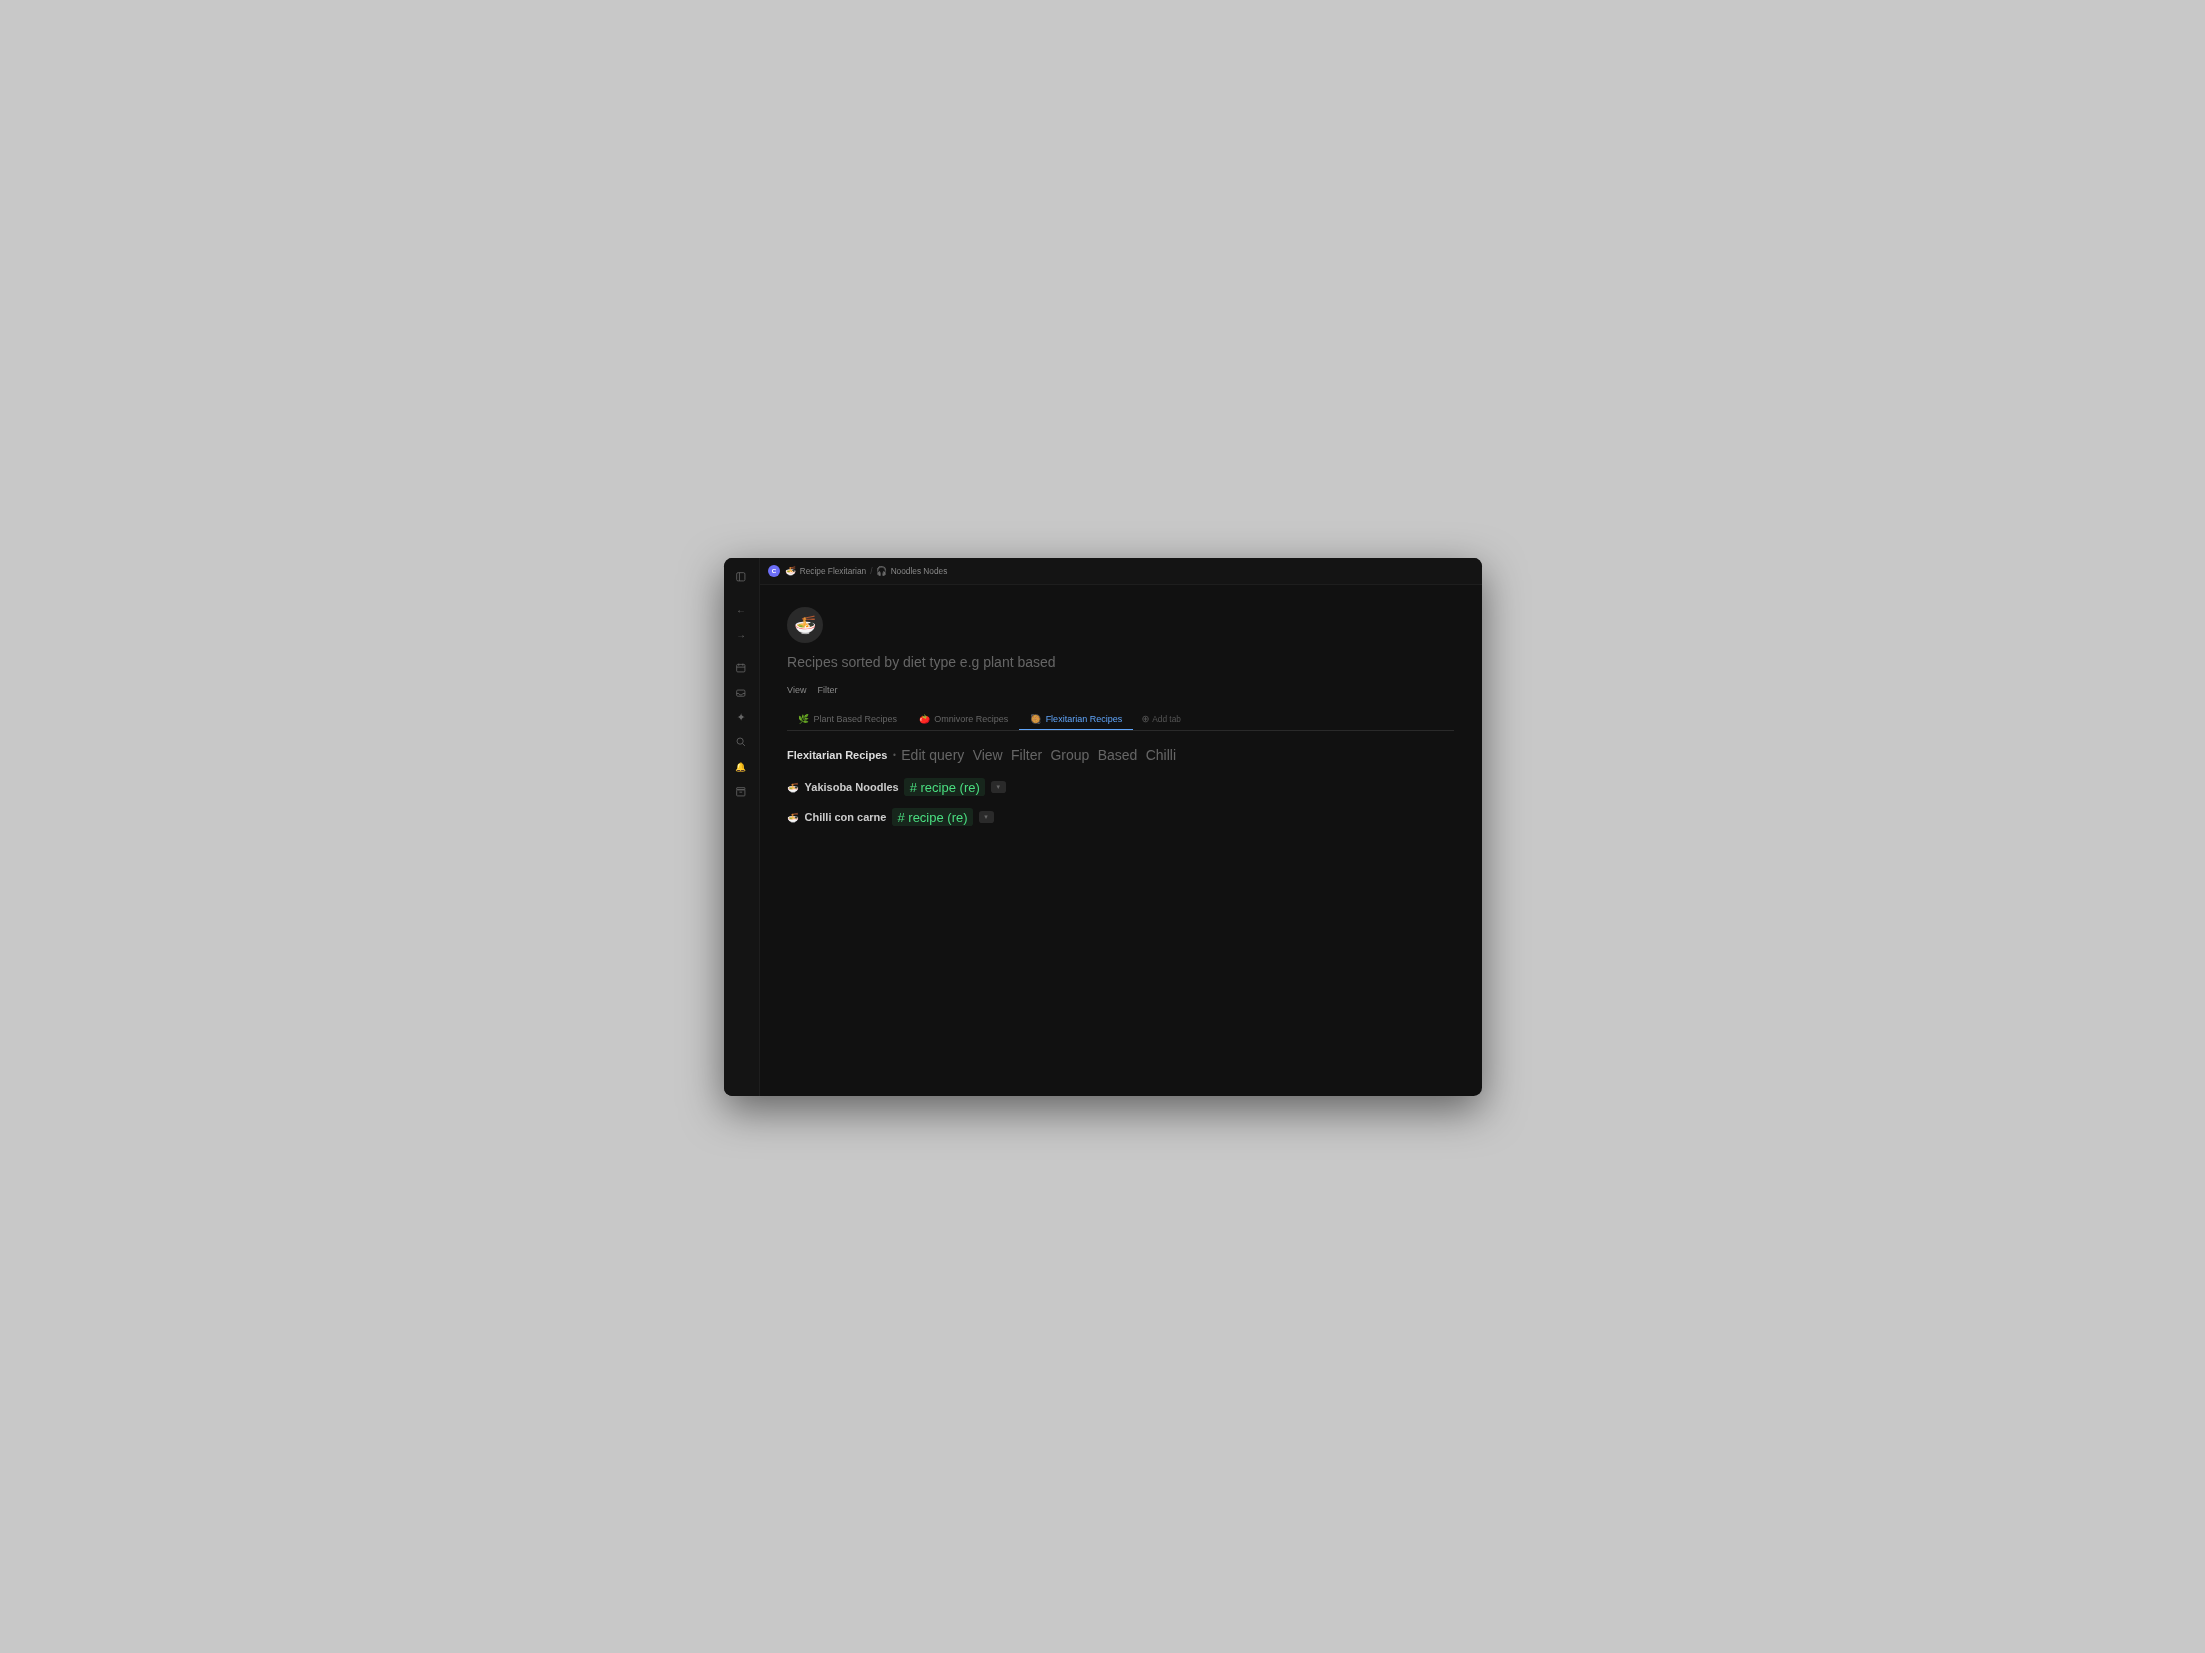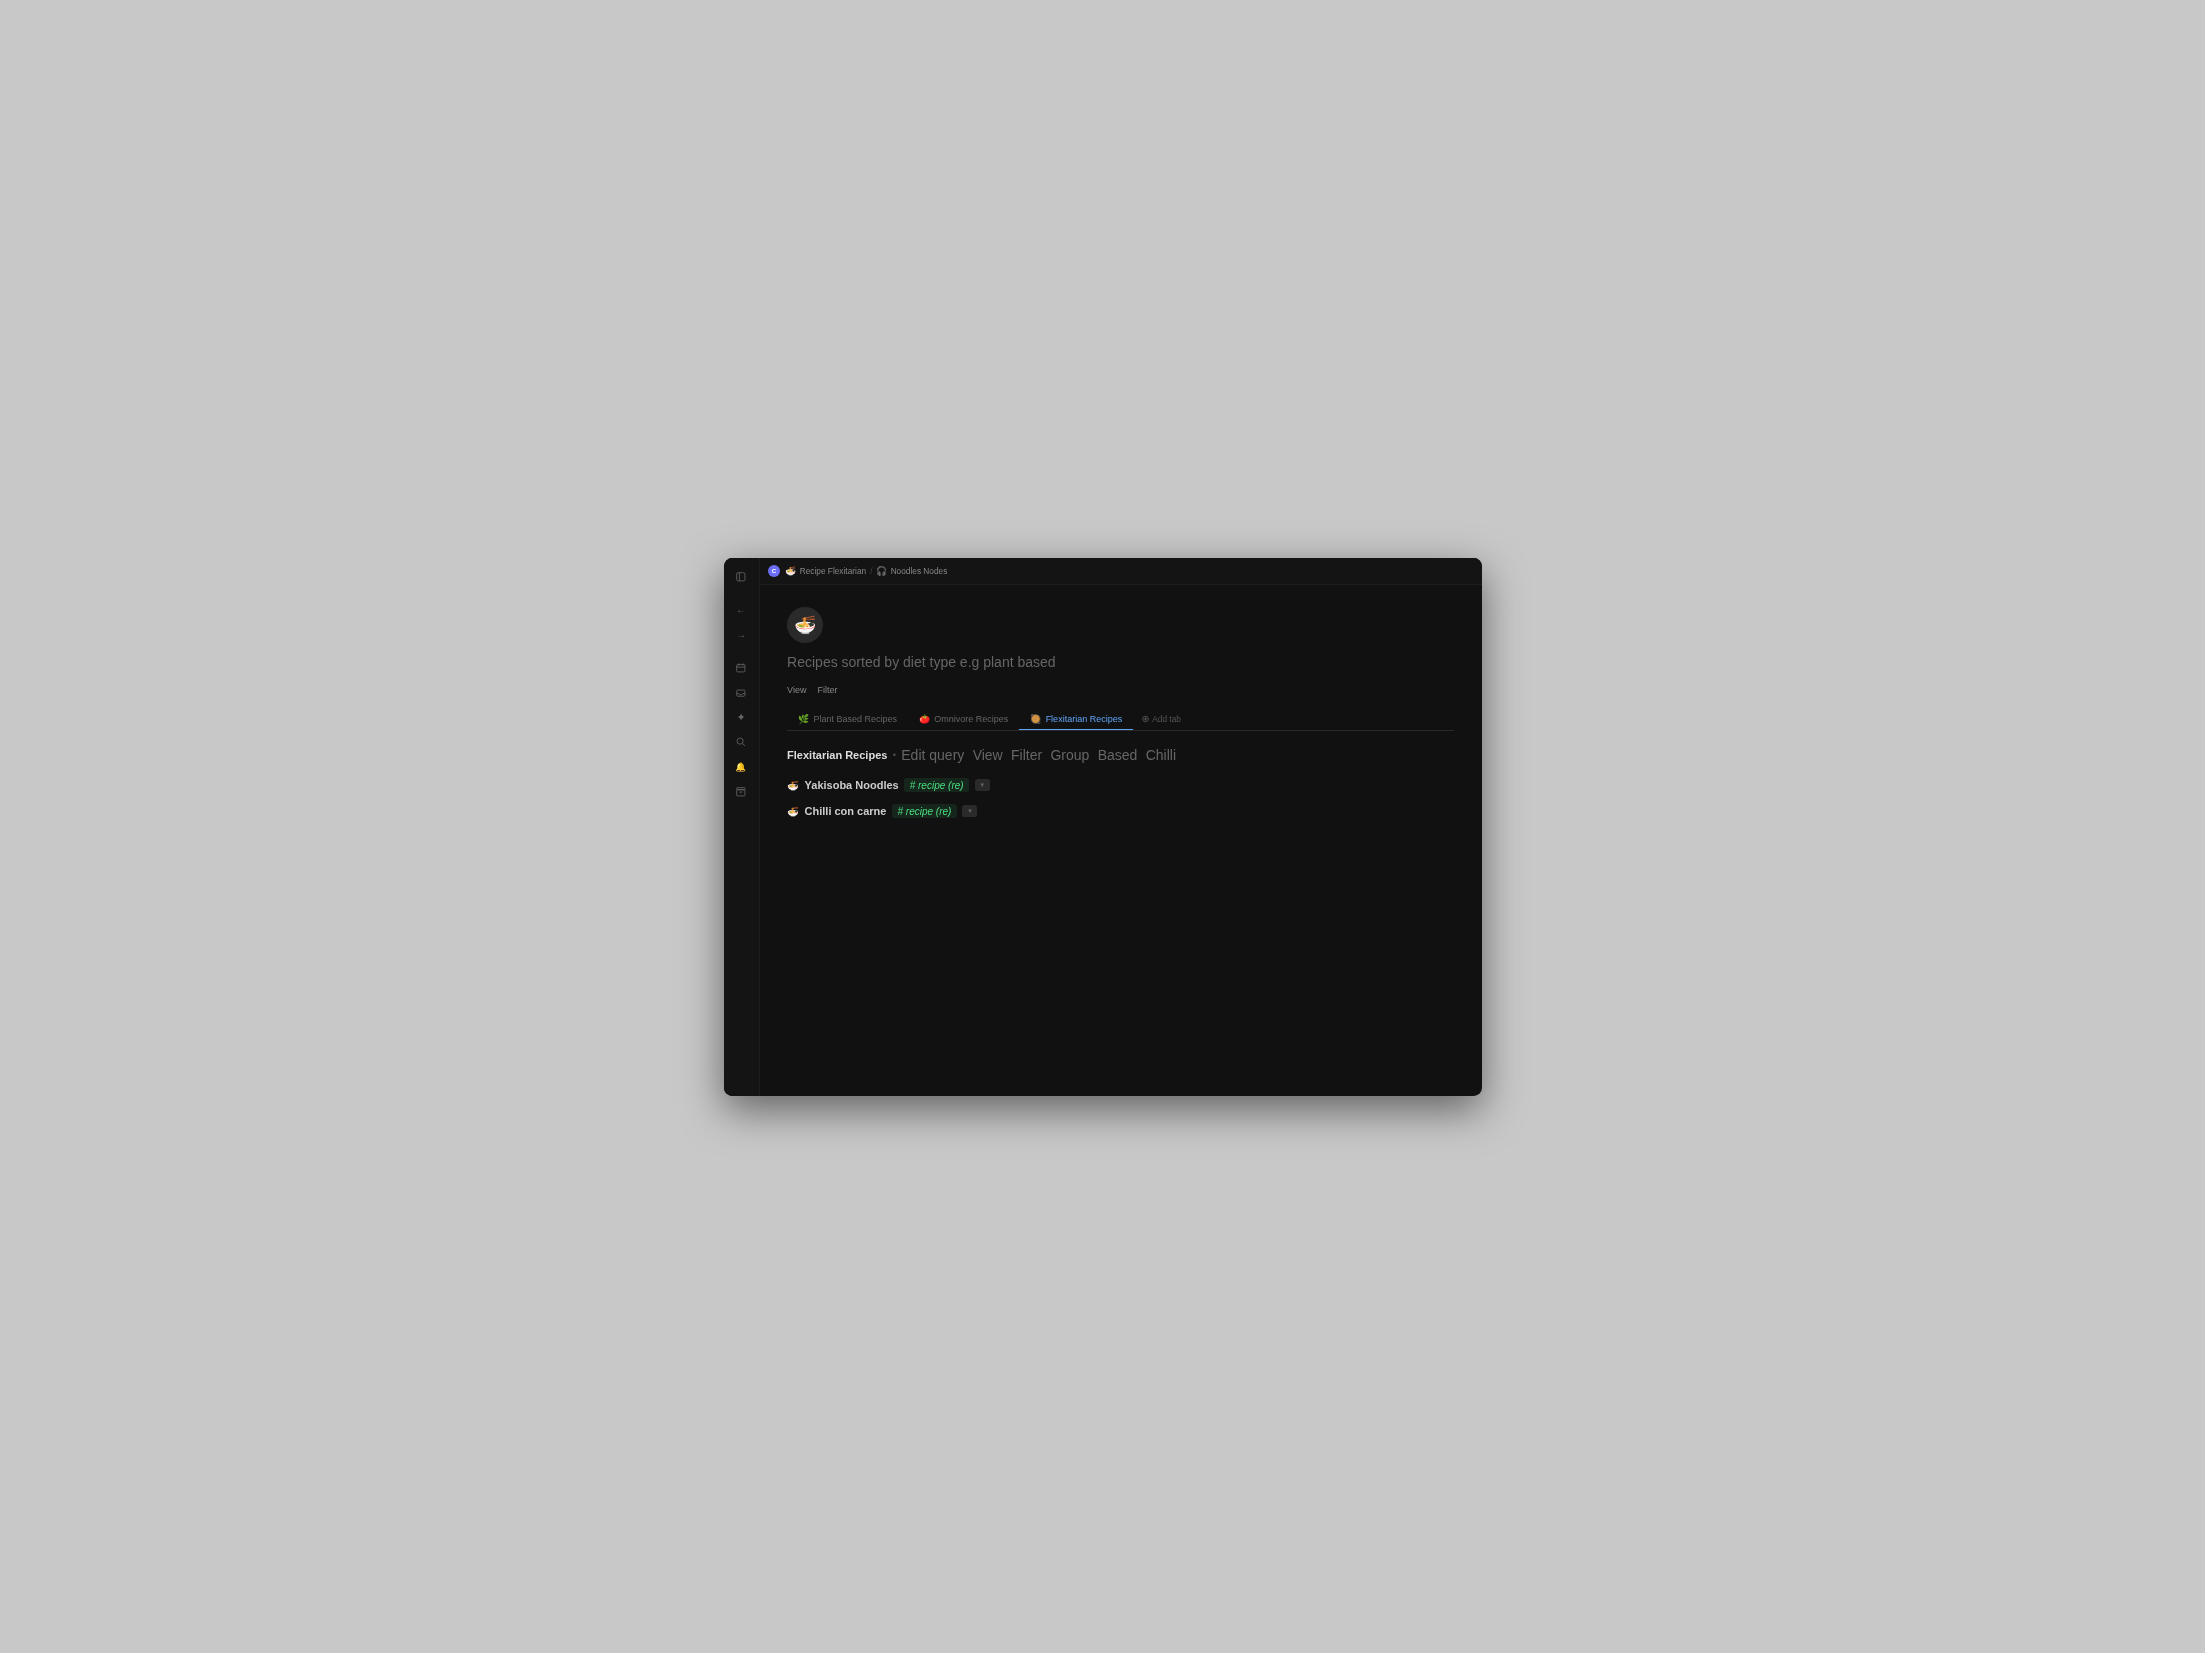--- a/index.html
+++ b/index.html
@@ -241,27 +241,26 @@
       color: #888;
     }
 
     .recipe-name {
       font-size: 11px;
       color: #ccc;
       font-weight: bold;
     }
 
     .recipe-tag {
-      font-size: 10px;
+      font-size: 13px;
       color: #4ade80;
       background: rgba(74, 222, 128, 0.1);
       padding: 1.4px 5.5px;
       border-radius: 2.8px;
       font-weight: 500;
-      font-style: italic;
     }
 
     .recipe-menu-btn {
       width: 15px;
       height: 12.4px;
       background: #2a2a2a;
       border-radius: 2.8px;
       display: flex;
       align-items: center;
       justify-content: center;

